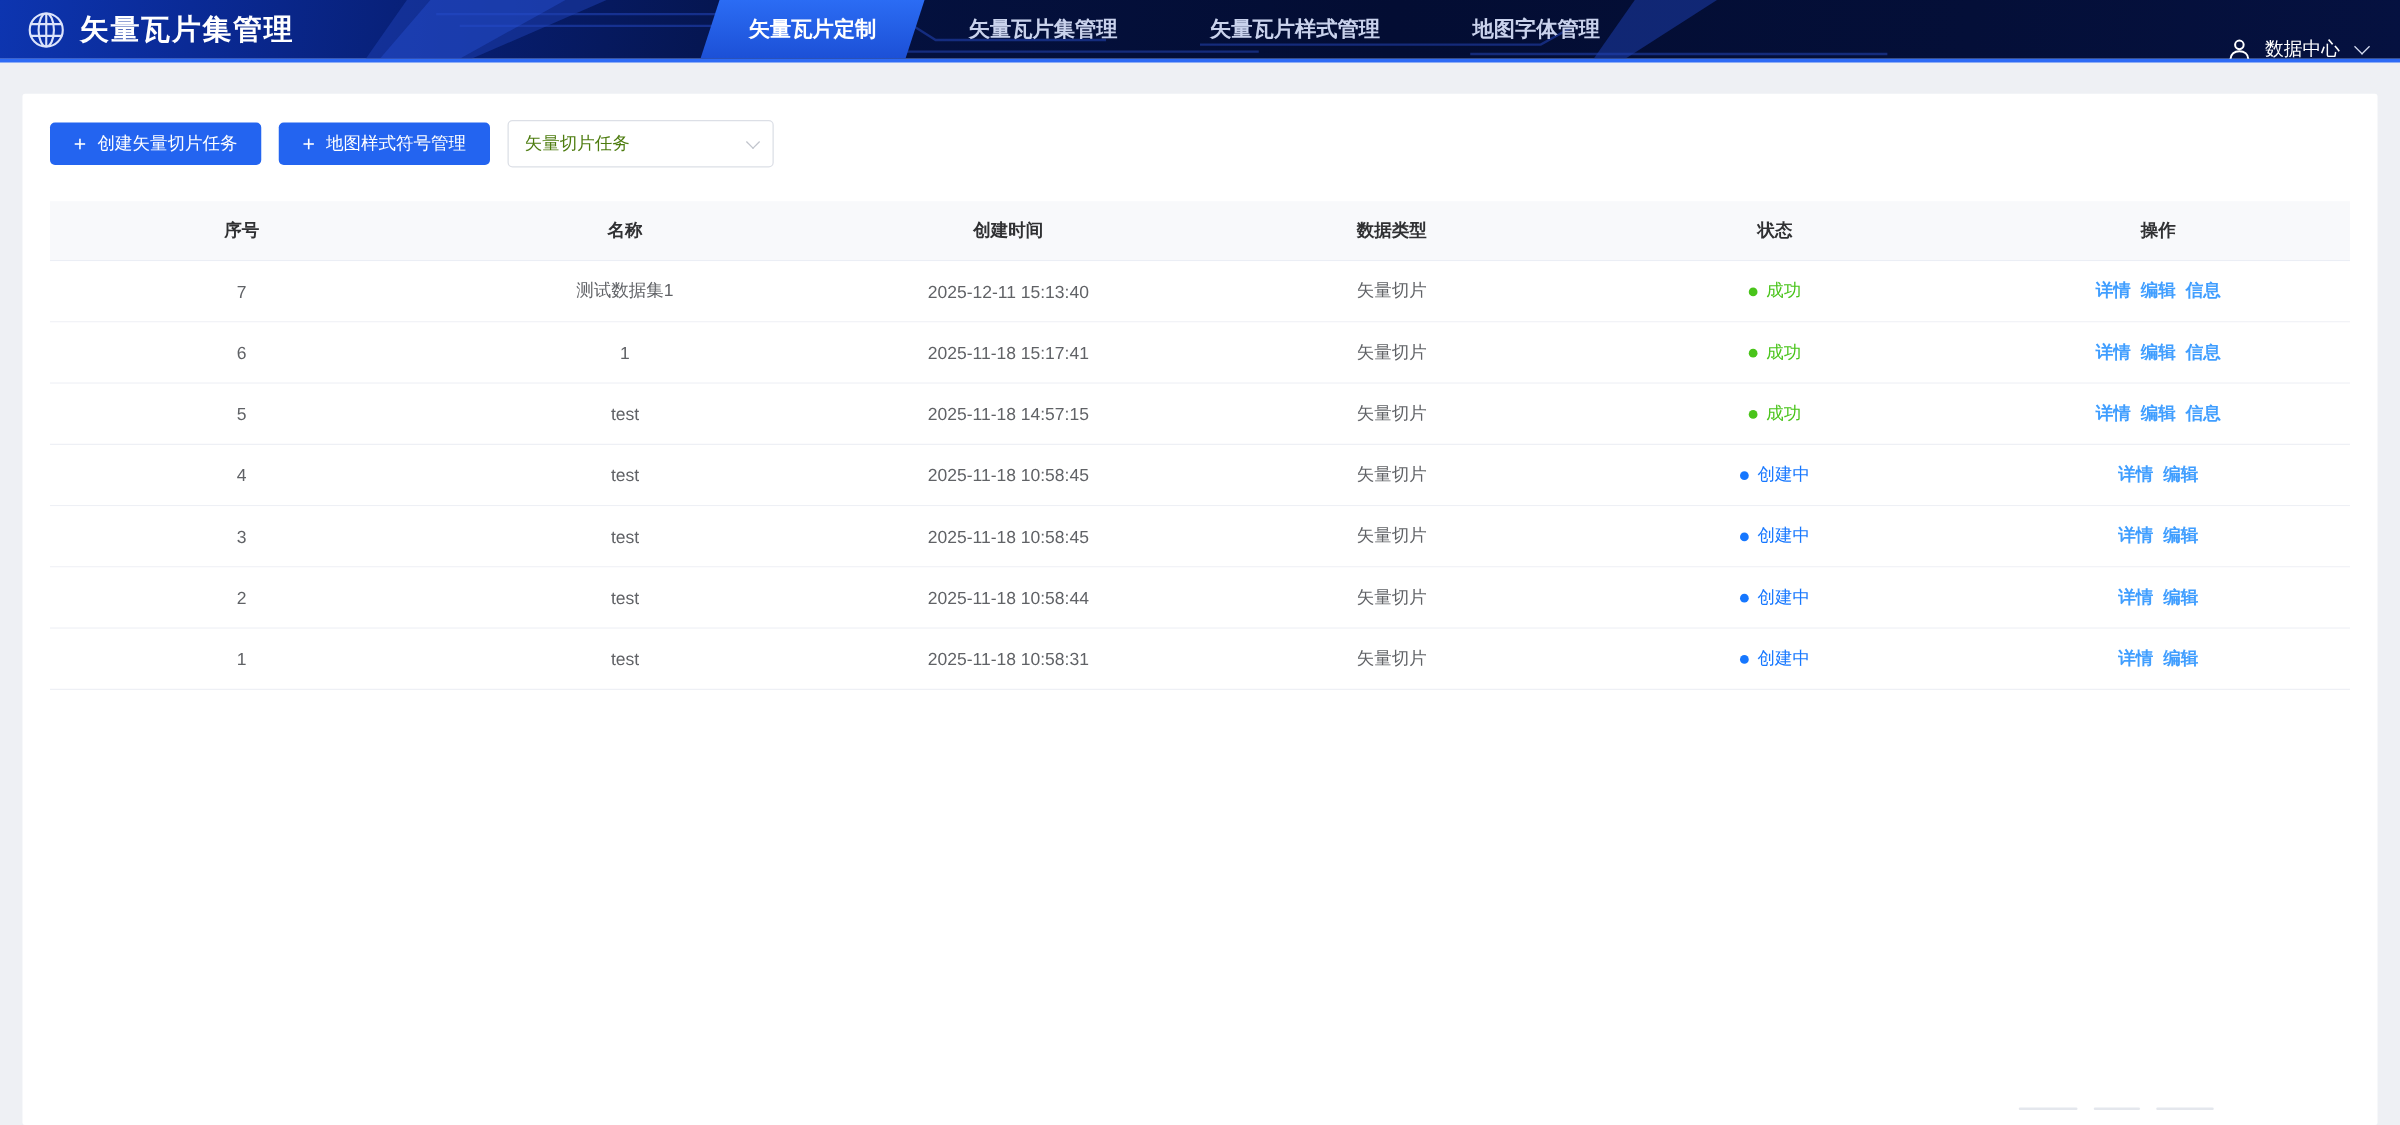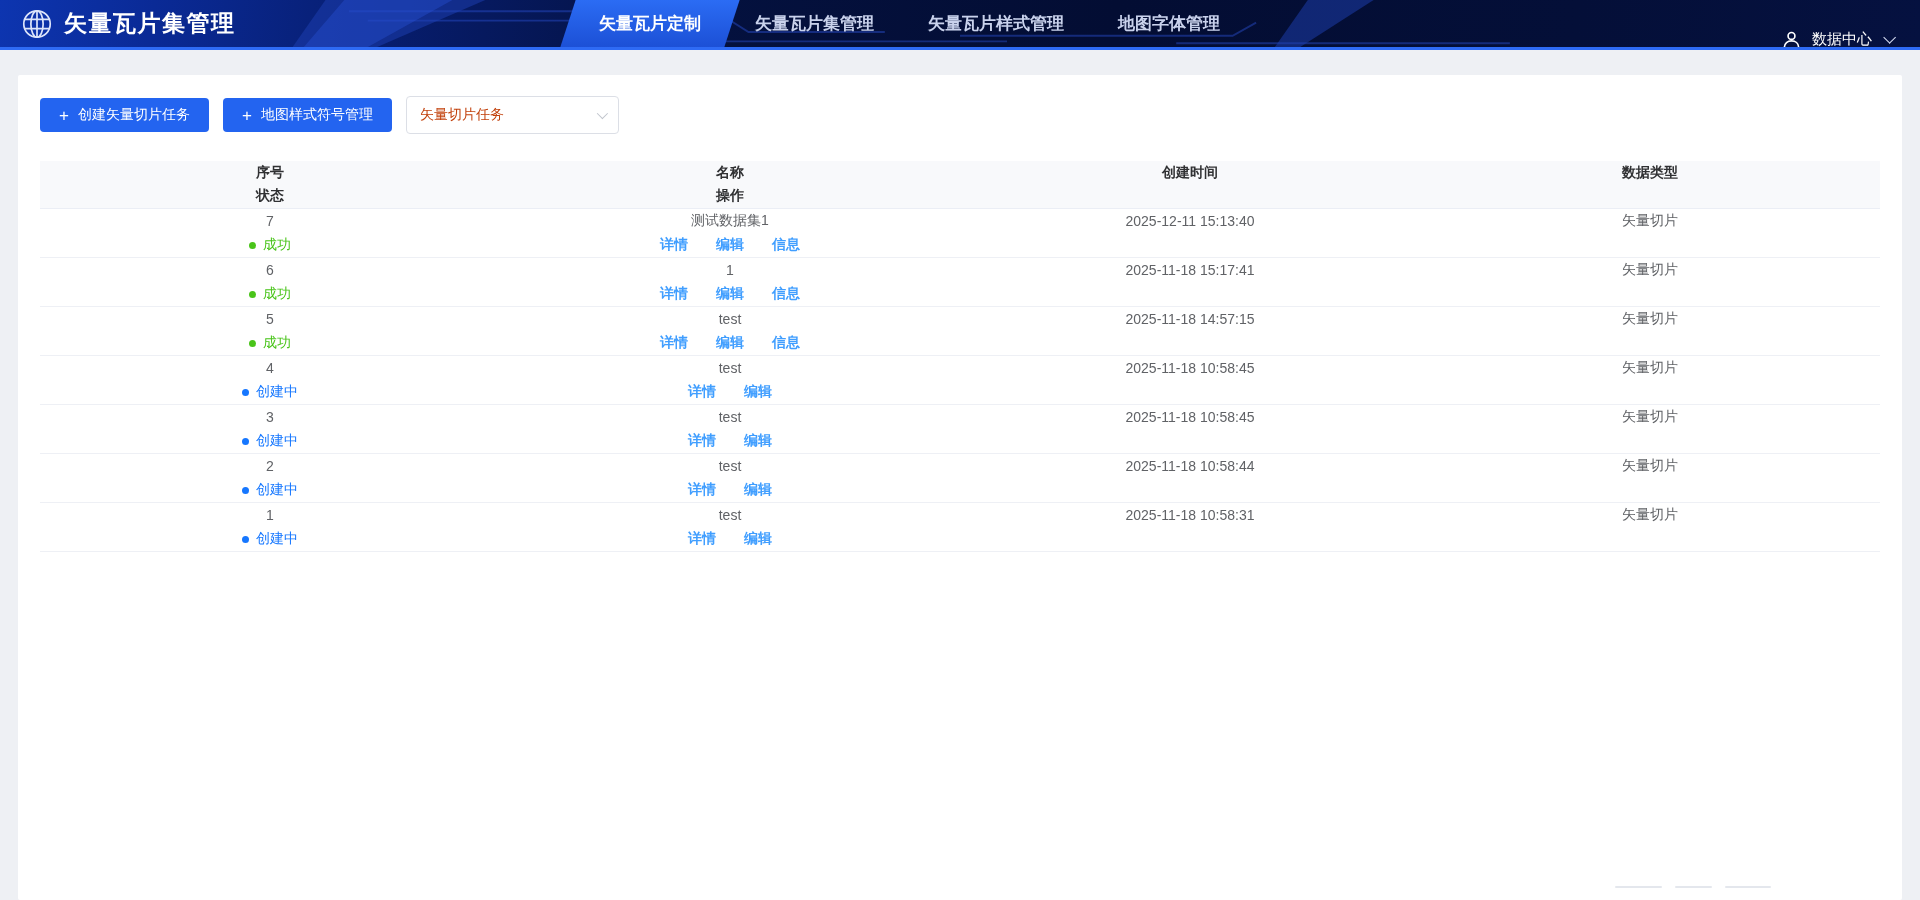--- a/index.html
+++ b/index.html
@@ -7,21 +7,21 @@
   body { background:#eef0f4; font-family:"Liberation Sans","DejaVu Sans",sans-serif; }
 
   
   .app-header{
     position:relative; height:50px; border-bottom:3px solid #2e6bf5; overflow:hidden;
     background:linear-gradient(97deg,#0d35b0 0%,#0a2a96 8%,#071d6e 20%,#04113f 36%,#030d33 58%,#040f38 82%,#051140 100%);
   }
   .hdr-deco{ position:absolute; top:0; left:0; width:100%; height:100%; pointer-events:none; }
   .logo-wrap{ position:absolute; left:20px; top:0; height:100%; display:flex; align-items:center; gap:10px; }
   .logo-title{ color:#fff; font-size:23px; font-weight:bold; letter-spacing:1.5px; }
-  .main-nav{ position:absolute; left:572px; top:0; height:100%; display:flex; }
+  .main-nav{ position:absolute; left:572px; top:0; height:100%; display:flex;gap:20px; }
   .nav-tab{ position:relative; height:100%; display:flex; align-items:center; padding:0 27px;
     color:#c9d2ec; font-size:17px; font-weight:bold; cursor:pointer; white-space:nowrap; }
   .nav-tab .tab-label{ position:relative; z-index:2; }
   .nav-tab.active{ color:#fff; }
   .nav-tab.active::before{ content:""; position:absolute; top:0; bottom:0; left:-4px; right:-4px;
     transform:skewX(-18deg); background:linear-gradient(180deg,#2b6cf4 0%,#1c50d6 100%); z-index:1; }
   .user-wrap{ position:absolute; right:28px; top:16px; height:100%; display:flex; align-items:center;
     gap:11px; color:#fff; font-size:15px; cursor:pointer; }
   .chev-down{ width:9px; height:9px; border-right:1.6px solid #d6ddf2; border-bottom:1.6px solid #d6ddf2;
     transform:rotate(45deg) translateY(-3px); }
@@ -31,35 +31,35 @@
     background:#fff; border-radius:2px; padding:21px 22px 0 22px; }
 
   .toolbar{ display:flex; align-items:center; margin-bottom:27px; }
   .btn-primary{ height:34px; display:inline-flex; align-items:center; gap:9px; padding:0 19px;
     background:#2364f0; color:#fff; font-size:14px; border:none; border-radius:4px; cursor:pointer;
     font-family:inherit; }
   .btn-primary + .btn-primary{ margin-left:14px; }
   .plus-glyph{ font-size:17px; font-weight:normal; line-height:1; }
   .select-box{ margin-left:14px; width:213px; height:38px; background:#fff; border:1px solid #dcdfe6;
     border-radius:4px; display:flex; align-items:center; justify-content:space-between;
-    padding:12px 13px; color:#c2410c; font-size:14px; cursor:pointer; }
+    padding:12px 13px; color:#4d7c0f; font-size:14px; cursor:pointer; }
   .select-chev{ width:8px; height:8px; border-right:1.4px solid #c0c4cc; border-bottom:1.4px solid #c0c4cc;
     transform:rotate(45deg) translateY(-2px); }
 
   
   .data-table{ width:100%; font-size:14px; }
-  .t-row{ display:grid; grid-template-columns:repeat(4,1fr); align-items:center; }
+  .t-row{ display:grid; grid-template-columns:repeat(6,1fr); align-items:center; }
   .t-head{ height:48px; background:#f8f9fb; color:#303133; font-weight:bold; border-bottom:1px solid #ebeef5; }
   .t-body .t-row{ height:49px; color:#606266; border-bottom:1px solid #eef0f5; background:#fff; }
   .t-cell{ text-align:center; overflow:hidden; white-space:nowrap; }
   .status-wrap{ display:inline-flex; align-items:center; gap:7px; font-weight:normal; }
   .status-dot{ width:7px; height:7px; border-radius:50%; display:inline-block; }
   .status-success{ color:#49c41a; } .status-success .status-dot{ background:#49c41a; }
   .status-creating{ color:#1677ff; } .status-creating .status-dot{ background:#1677ff; }
-  .actions-wrap{ display:inline-flex; gap:28px; }
+  .actions-wrap{ display:inline-flex; gap:8px; }
   .link-action{ color:#409eff; font-weight:600; cursor:pointer; text-decoration:none; }
 
   
   .pagination-cropped{ position:absolute; right:131px; bottom:12px; display:flex; gap:13px; }
   .pagination-cropped span{ height:2px; background:#e4e7ed; border-radius:1px; display:block; }
   .pg-a{ width:47px; } .pg-b{ width:37px; } .pg-c{ width:46px; }
 </style>
 </head>
 <body>
 

